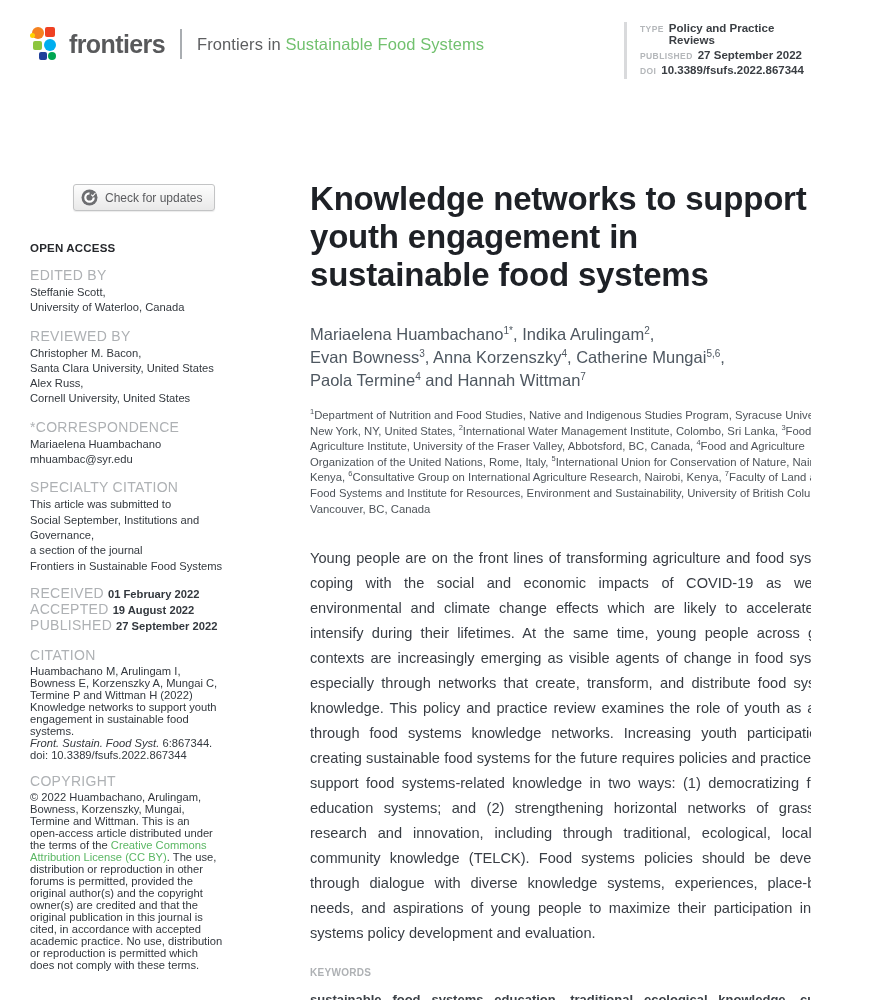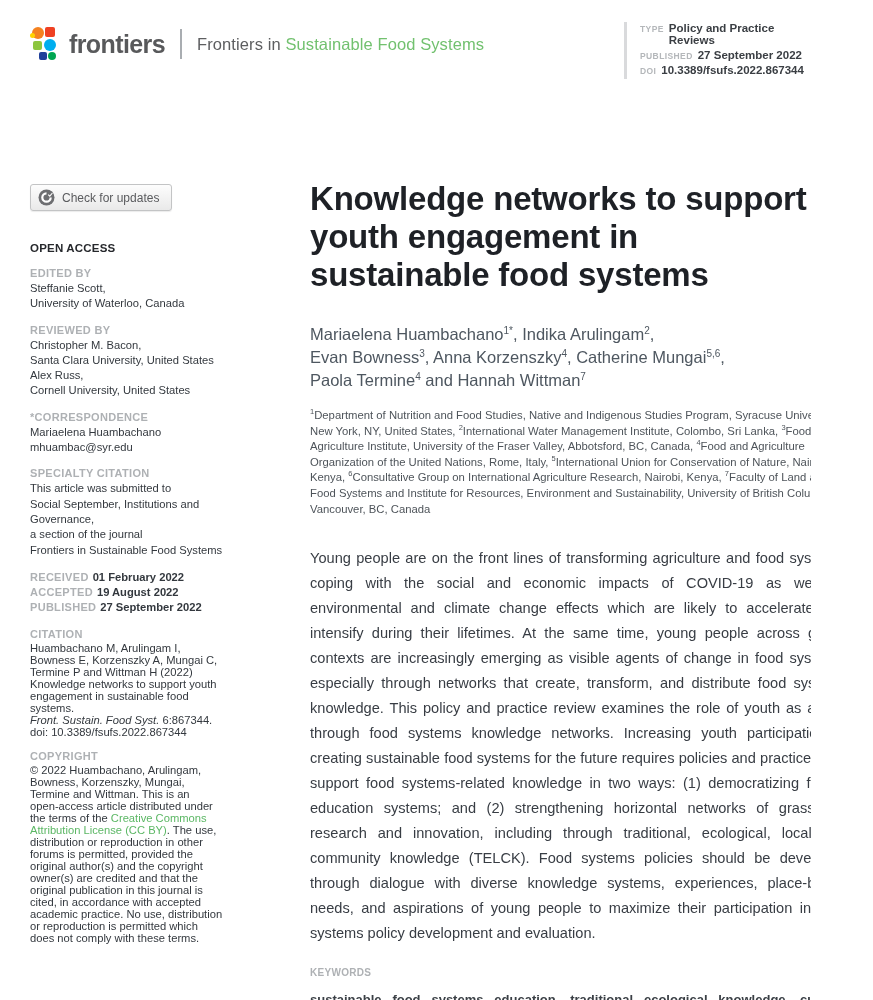--- a/index.html
+++ b/index.html
@@ -19,24 +19,24 @@
   .header-meta { position:absolute; left:624px; top:22px; border-left:3px solid #d9dadc; padding-left:13px; }
   .meta-row { display:flex; align-items:baseline; margin-bottom:3px; }
   .meta-label { font-size:8.5px; font-weight:bold; color:#b4b7ba; letter-spacing:0.4px; margin-right:5px; }
   .meta-value { font-size:11.5px; font-weight:bold; color:#3a3e43; }
 
   
   .sidebar { position:absolute; left:30px; top:184px; width:242px; }
   .check-btn { display:inline-flex; align-items:center; gap:7px;
     background:linear-gradient(#fdfdfd,#e9e9e9); border:1px solid #c3c4c5; border-radius:3px;
     padding:4px 12px 4px 7px; font-size:12px; color:#5a5b5e; cursor:pointer;
-    box-shadow:0 1px 1px rgba(0,0,0,0.08); margin-bottom:31px; }
+    box-shadow:0 1px 1px rgba(0,0,0,0.08); margin-bottom:31px;margin-left:43px; }
   .check-btn svg { display:block; }
   .open-access { font-size:11.5px; font-weight:bold; color:#26282c; letter-spacing:0.2px; margin-bottom:13px; }
-  .sb-label { font-size:11px; font-weight:bold; color:#aeb1b4; letter-spacing:0.3px; margin-bottom:2px; }
+  .sb-label { font-size:14px; font-weight:normal; color:#aeb1b4; letter-spacing:0.3px; margin-bottom:2px; }
   .sb-block { margin-bottom:12px; }
   .sb-lines { font-size:11.2px; line-height:15.3px; color:#33383e; white-space:pre-line; }
   .date-row { display:flex; align-items:baseline; line-height:15.3px; }
   .date-row .sb-label { margin:0 4px 0 0; }
   .date-val { font-size:11.2px; font-weight:bold; color:#33383e; }
   .dates { margin-bottom:12px; }
   .cite-body { font-size:11.2px; line-height:12px; color:#33383e; white-space:pre-line; }
   .cite-italic { font-style:italic; }
   .green-link { color:#5bb764; text-decoration:none; cursor:pointer; }
   .email-link { color:#33383e; text-decoration:none; cursor:pointer; }

